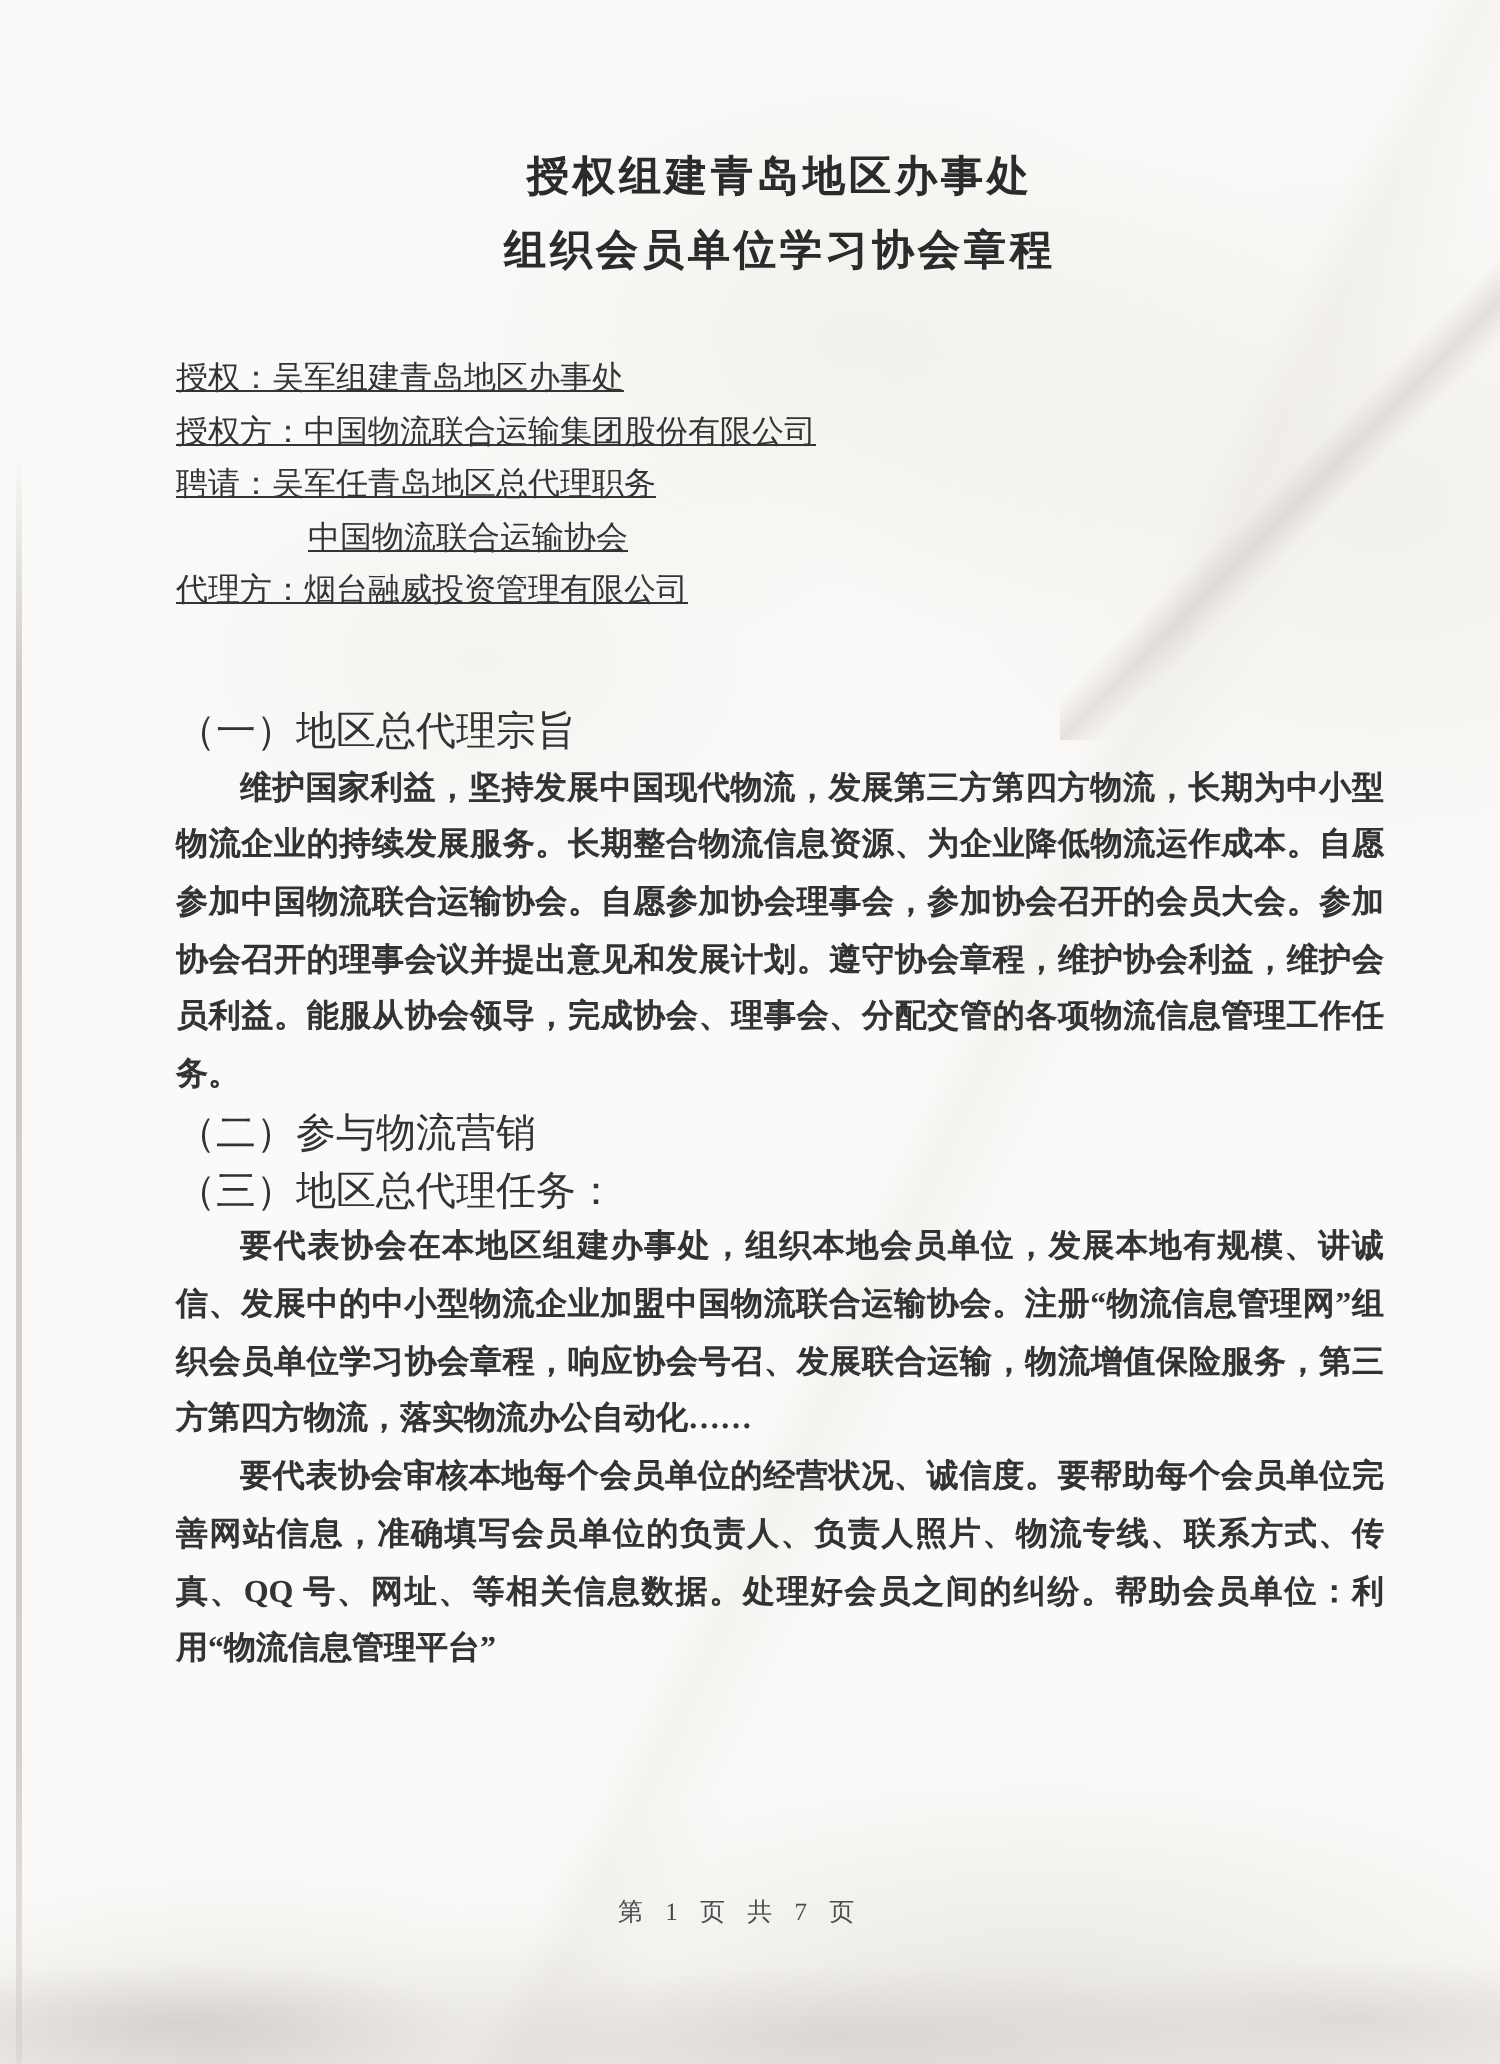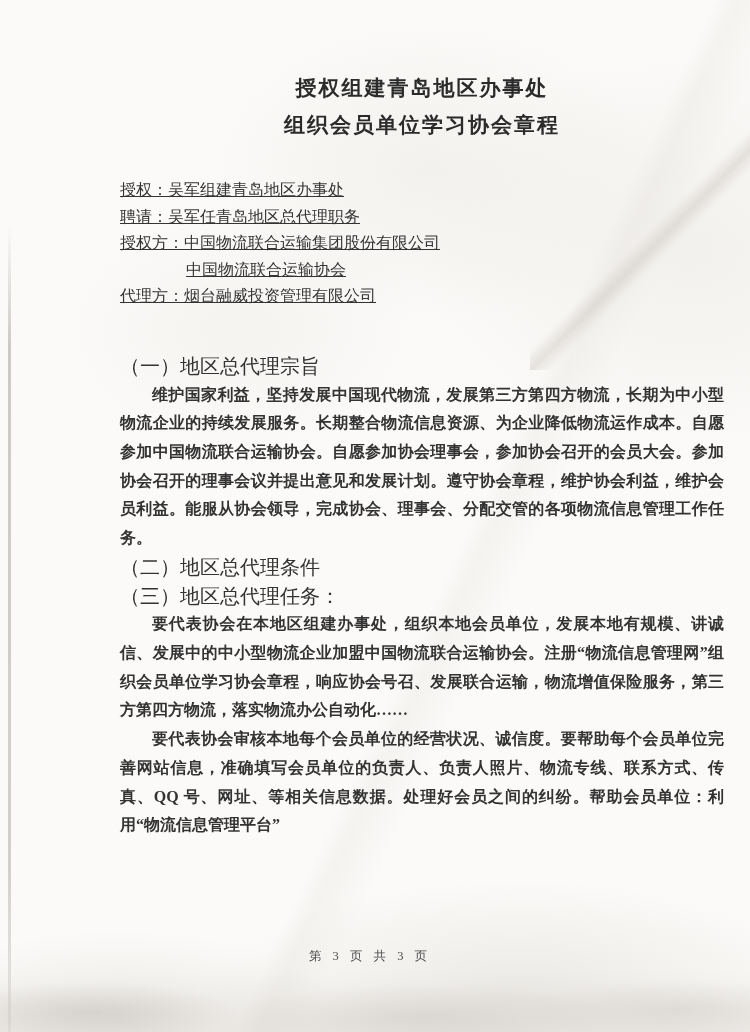--- a/index.html
+++ b/index.html
@@ -51,21 +51,20 @@
       radial-gradient(ellipse 260px 45px at 420px 45px, rgba(184,178,171,0.30), transparent 75%),
       radial-gradient(ellipse 220px 40px at 680px 38px, rgba(184,178,171,0.28), transparent 75%),
       linear-gradient(to bottom, rgba(205,200,193,0.0), rgba(205,200,193,0.25));
     pointer-events: none;
   }
   .content {
     position: absolute;
     left: 88px;
     top: 0;
     width: 604px;
-    margin-left: 32px;
   }
   .doc-title {
     margin-top: 70px;
     text-align: center;
     font-size: 21px;
     font-weight: bold;
     line-height: 37px;
     letter-spacing: 2px;
     color: #2b2b2b;
   }
@@ -119,36 +118,36 @@
 
   <div class="content">
 
     <div class="doc-title">
       <div>授权组建青岛地区办事处</div>
       <div>组织会员单位学习协会章程</div>
     </div>
 
     <div class="meta-block">
       <div class="meta-line">授权：吴军组建青岛地区办事处</div>
+      <div class="meta-line">授权方：中国物流联合运输集团股份有限公司</div>
       <div class="meta-line">聘请：吴军任青岛地区总代理职务</div>
-      <div class="meta-line">授权方：中国物流联合运输集团股份有限公司</div>
       <div class="meta-line cont">中国物流联合运输协会</div>
       <div class="meta-line">代理方：烟台融威投资管理有限公司</div>
     </div>
 
     <div class="body-block">
 
       <h2 class="section-heading">（一）地区总代理宗旨</h2>
       <p>维护国家利益，坚持发展中国现代物流，发展第三方第四方物流，长期为中小型物流企业的持续发展服务。长期整合物流信息资源、为企业降低物流运作成本。自愿参加中国物流联合运输协会。自愿参加协会理事会，参加协会召开的会员大会。参加协会召开的理事会议并提出意见和发展计划。遵守协会章程，维护协会利益，维护会员利益。能服从协会领导，完成协会、理事会、分配交管的各项物流信息管理工作任务。</p>
 
-      <h2 class="section-heading">（二）地区总代理条件</h2>
+      <h2 class="section-heading">（二）参与物流营销</h2>
 
       <h2 class="section-heading">（三）地区总代理任务：</h2>
       <p>要代表协会在本地区组建办事处，组织本地会员单位，发展本地有规模、讲诚信、发展中的中小型物流企业加盟中国物流联合运输协会。注册“物流信息管理网”组织会员单位学习协会章程，响应协会号召、发展联合运输，物流增值保险服务，第三方第四方物流，落实物流办公自动化……</p>
       <p>要代表协会审核本地每个会员单位的经营状况、诚信度。要帮助每个会员单位完善网站信息，准确填写会员单位的负责人、负责人照片、物流专线、联系方式、传真、QQ 号、网址、等相关信息数据。处理好会员之间的纠纷。帮助会员单位：利用“物流信息管理平台”</p>
 
     </div>
 
   </div>
 
-  <div class="page-footer">第 3 页 共 3 页</div>
+  <div class="page-footer">第 1 页 共 7 页</div>
 
 </div>
 
 </body></html>

